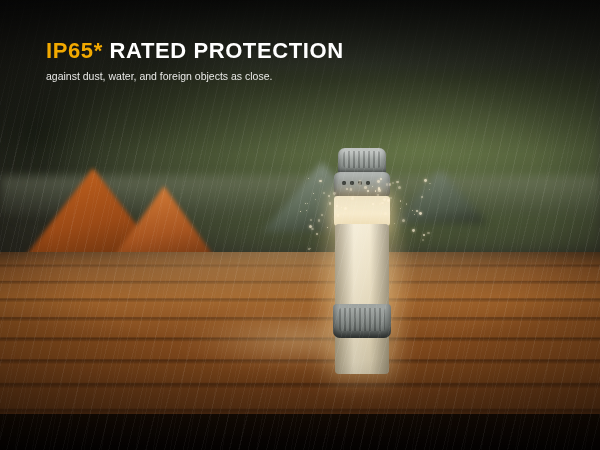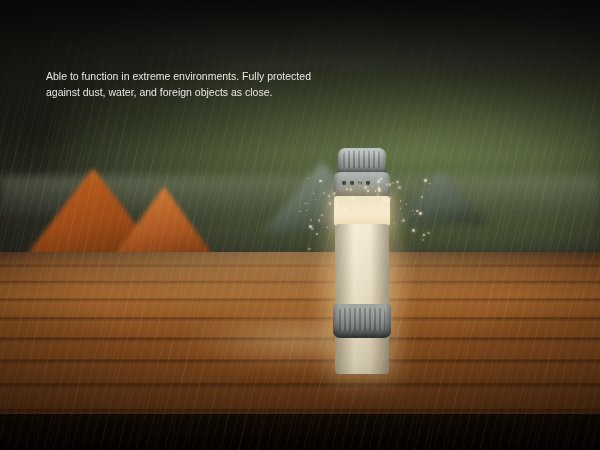--- a/index.html
+++ b/index.html
@@ -350,19 +350,21 @@
       <i style="left: 121.5px; top: 71.3px; width: 2.2px; height: 2.2px; opacity: 0.37;"></i>
       <i style="left: 91.6px; top: 13.7px; width: 2.3px; height: 2.3px; opacity: 0.37;"></i>
       <i style="left: 124.1px; top: 10.9px; width: 2.9px; height: 2.9px; opacity: 0.86;"></i>
       <i style="left: 5.7px; top: 42.1px; width: 1.2px; height: 1.2px; opacity: 0.66;"></i>
       <i style="left: 6.6px; top: 34.8px; width: 1.5px; height: 1.5px; opacity: 0.6;"></i>
       <i style="left: 101.8px; top: 51.3px; width: 3px; height: 3px; opacity: 0.57;"></i>
     </div>
   <div class="rain"></div>
   <div class="layer bg-vignette"></div>
 
+  <div class="headline">
+    <span class="accent">IP65*</span><span> RATED PROTECTION</span>
+  </div>
 
   <div class="subcopy">
-    <div>Able to function in extreme environments. Fully protected</div>
     <div>against dust, water, and foreign objects as close.</div>
   </div>
 
 </div>
 
 </body></html>

